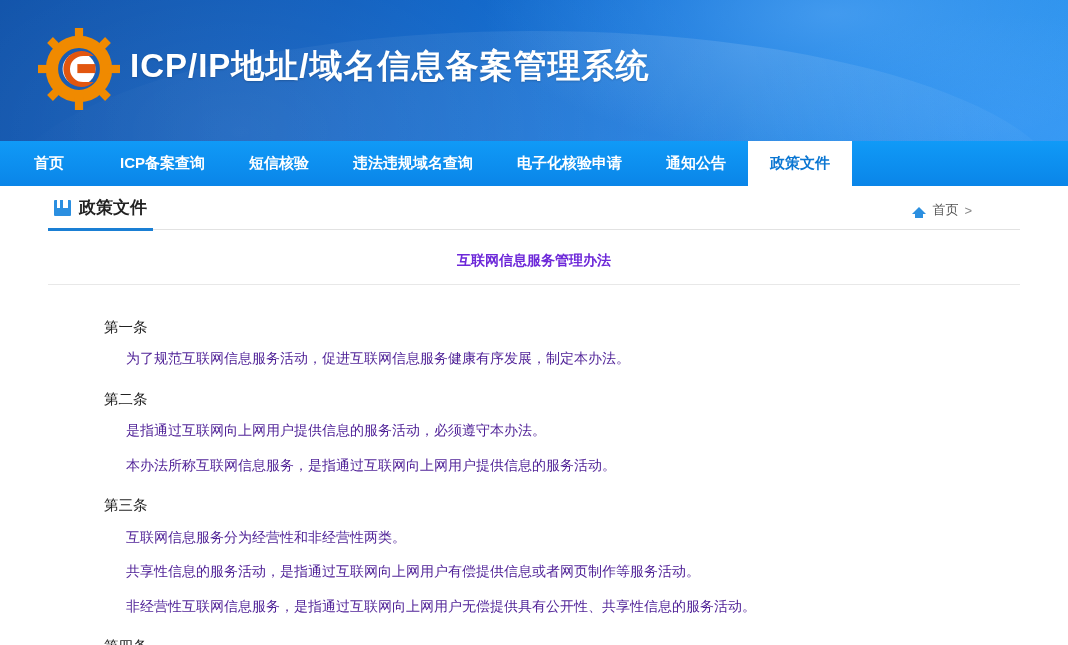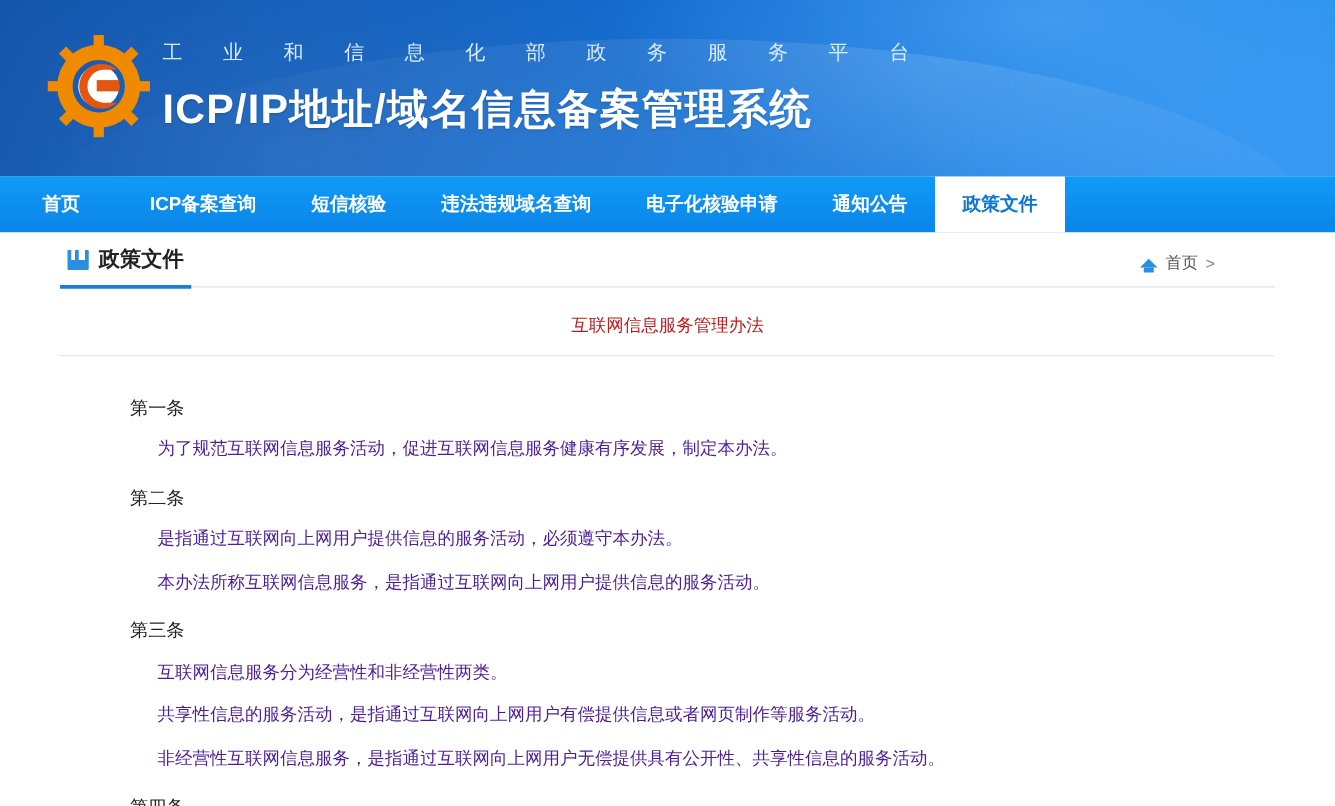--- a/index.html
+++ b/index.html
@@ -170,22 +170,22 @@
     left: -4px; top: 7px;
     width: 8px; height: 4px;
     background: #2b8fe0;
   }
   .crumb-link { color: #555; cursor: pointer; }
   .crumb-sep { color: #888; }
 
   .doc-title {
     text-align: center;
     font-size: 14px;
-    font-weight: normal;
-    color: #b91c1c;
+    font-weight: bold;
+    color: #6d28d9;
     padding: 22px 0 14px 0;
     margin: 0 48px;
     border-bottom: 1px solid #e8e8e8;
   }
 
   .doc-body {
     margin: 0 48px;
     padding-top: 18px;
     font-size: 14px;
     color: #333;
@@ -221,21 +221,20 @@
         <rect x="0" y="45" width="16" height="10" transform="rotate(45 50 50)"></rect>
         <rect x="84" y="45" width="16" height="10" transform="rotate(45 50 50)"></rect>
       </g>
       <circle cx="50" cy="50" r="20" fill="#ffffff"></circle>
       <path d="M68 34 A22 22 0 1 0 68 66 L55 66 A11 11 0 1 1 55 34 Z" fill="#e2560f"></path>
       <rect x="48" y="44" width="22" height="11" fill="#e2560f"></rect>
     </g>
   </svg>
 
   <div class="title-block">
-    <div class="sub-title">工 业 和 信 息 化 部 政 务 服 务 平 台</div>
     <div class="main-title">ICP/IP地址/域名信息备案管理系统</div>
   </div>
 </div>
 
 <div class="navbar">
   <div class="nav-item first">首页</div>
   <div class="nav-item">ICP备案查询</div>
   <div class="nav-item">短信核验</div>
   <div class="nav-item">违法违规域名查询</div>
   <div class="nav-item">电子化核验申请</div>

